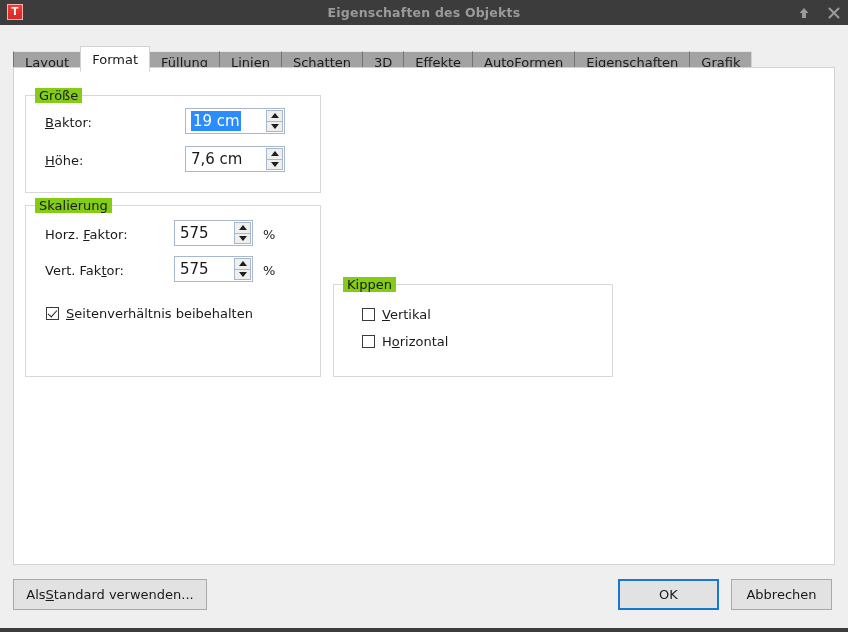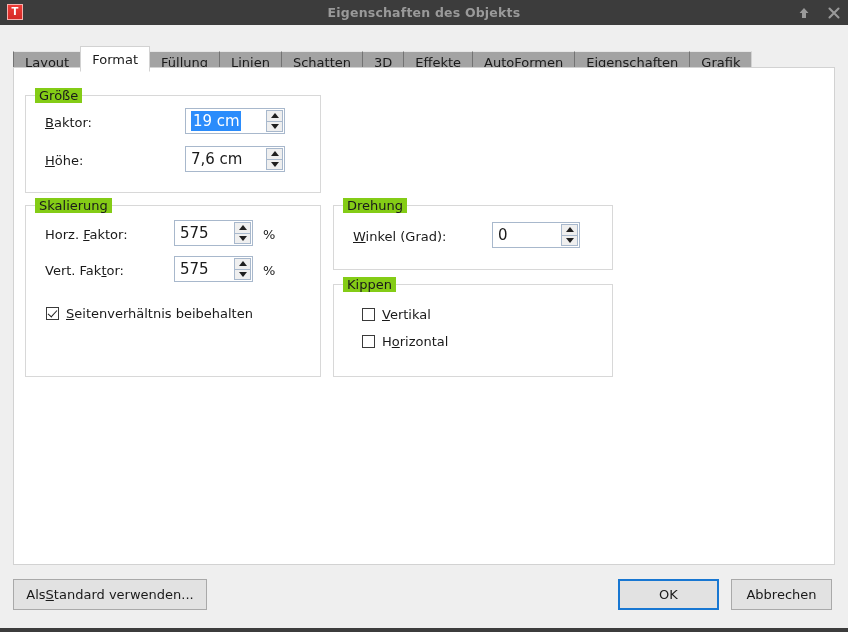--- a/index.html
+++ b/index.html
@@ -381,38 +381,20 @@
       </div>
     </div>
     <div class="unit" style="left:237px; top:57px;">%</div>
 
     <div class="checkrow" style="left:20px; top:100px;">
       <span class="checkbox checked"></span>
       <span class="ctext"><span class="acc">S</span><span>eitenverhältnis beibehalten</span></span>
     </div>
   </div>
 
-  <div class="group g-drehung">
-    <div class="glabel">Drehung</div>
-
-    <div class="field-label" style="left:19px; top:23px;"><span class="acc">W</span><span>inkel (Grad):</span></div>
-    <div class="spinbox" style="left:158px; top:16px; width:88px;">
-      <div class="val">
-          <span>0</span>
-        </div>
-      <div class="spin-btns">
-        <div class="spin-btn up">
-            <i class="tri"></i>
-          </div>
-        <div class="spin-btn down">
-            <i class="tri"></i>
-          </div>
-      </div>
-    </div>
-  </div>
 
   <div class="group g-kippen">
     <div class="glabel">Kippen</div>
 
     <div class="checkrow" style="left:28px; top:22px;">
       <span class="checkbox"></span>
       <span class="ctext"><span class="acc">V</span><span>ertikal</span></span>
     </div>
 
     <div class="checkrow" style="left:28px; top:49px;">

